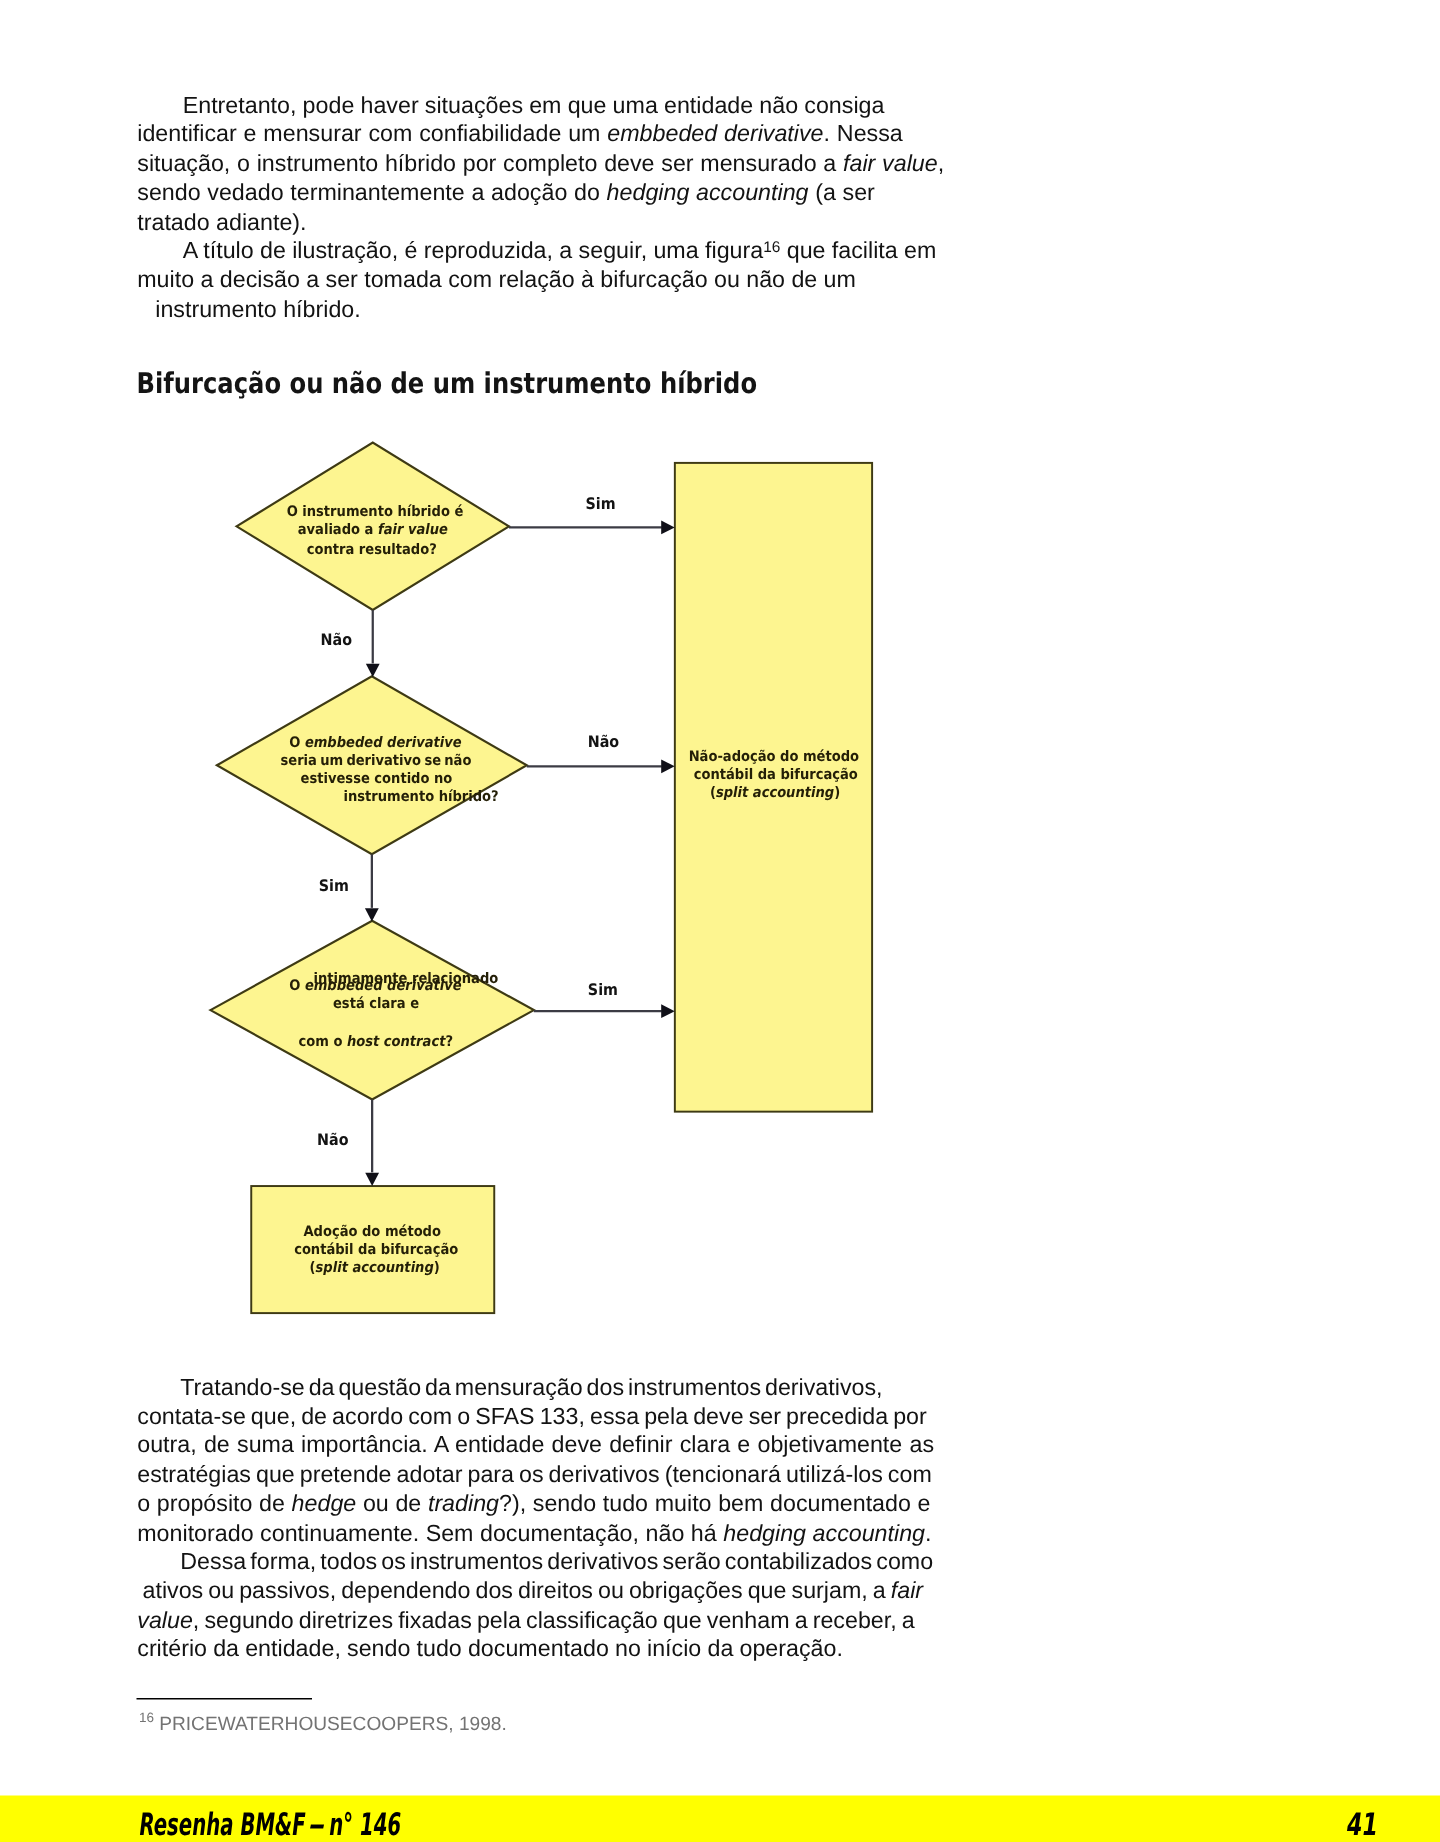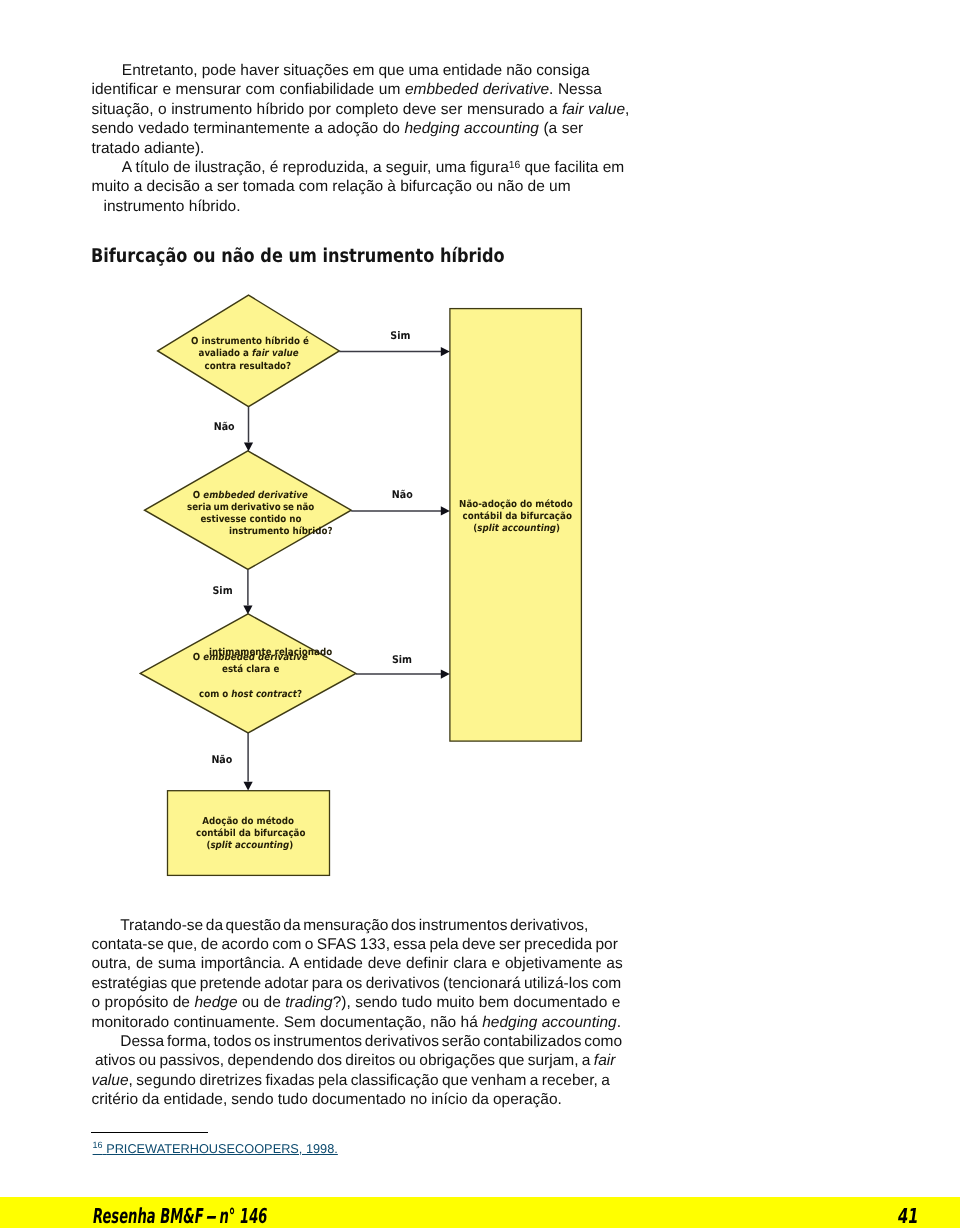--- a/index.html
+++ b/index.html
@@ -26,21 +26,21 @@
   
   #fc{position:absolute;left:0;top:0;width:960px;height:1228px;}
   .nl{position:absolute;white-space:nowrap;font-family:"DejaVu Sans Condensed","DejaVu Sans",sans-serif;
       font-weight:700;font-size:9.7px;color:#241f07;}
   .nl i{font-style:italic;}
   .el{position:absolute;white-space:nowrap;font-family:"DejaVu Sans Condensed","DejaVu Sans",sans-serif;
       font-weight:700;font-size:10.6px;color:#131313;}
 
   
   .footnote-rule{position:absolute;left:91.3px;top:1132px;width:117px;height:1.3px;background:#000;}
-  .footnote{position:absolute;left:92.6px;top:1140.8px;white-space:nowrap;font-size:12.75px;color:#0c4a6e;text-decoration:underline;}
+  .footnote{position:absolute;left:92.6px;top:1140.8px;white-space:nowrap;font-size:12.75px;color:#737373;}
   .footnote .fn-ref{font-size:9px;vertical-align:5px;}
   .footer-bar{position:absolute;left:0;top:1197px;width:960px;height:31px;background:#ffff00;}
   .footer-left{position:absolute;left:92.9px;top:1203.5px;white-space:nowrap;font-weight:bold;font-style:italic;
      font-family:"DejaVu Sans",sans-serif;font-size:20.6px;color:#000;transform:scaleX(0.638);transform-origin:0 0;}
   .footer-right{position:absolute;left:897.8px;top:1203.5px;white-space:nowrap;
      font-family:"DejaVu Sans",sans-serif;font-weight:bold;font-style:italic;font-size:20.6px;color:#000;transform:scaleX(0.72);transform-origin:0 0;}
 </style>
 </head>
 <body>
 

